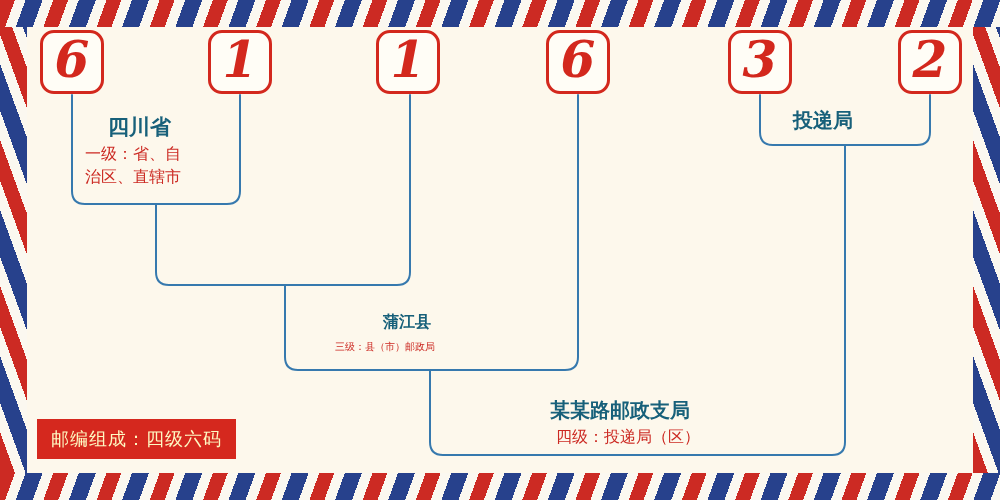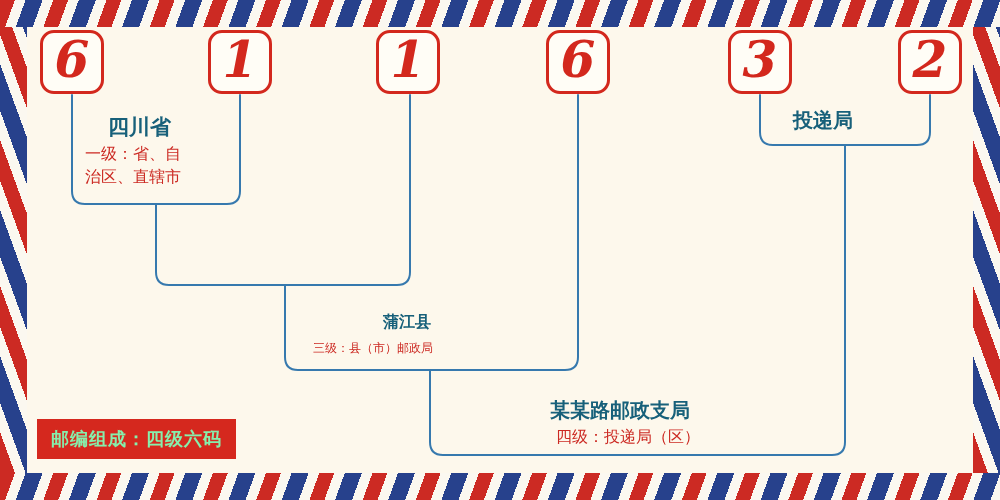--- a/index.html
+++ b/index.html
@@ -80,32 +80,32 @@
     font-weight: 700;
   }
   .desc {
     color: #cc2a23;
     font-weight: 400;
   }
   .lbl-province   { left: 108px; top: 113px; width: 100px; font-size: 21px; }
   .lbl-l1desc     { left: 85px;  top: 142px; width: 140px; font-size: 16px; line-height: 23px; }
   .lbl-l2desc     { left: 227px; top: 256px; width: 142px; font-size: 16px; }
   .lbl-county     { left: 383px; top: 312px; width: 100px; font-size: 16px; }
-  .lbl-l3desc     { left: 313px; top: 340px; width: 240px; font-size: 12px; }
+  .lbl-l3desc     { left: 335px; top: 340px; width: 240px; font-size: 10px; }
   .lbl-delivery   { left: 793px; top: 107px; width: 100px; font-size: 20px; }
   .lbl-branch     { left: 550px; top: 397px; width: 172px; font-size: 20px; }
   .lbl-l4desc     { left: 556px; top: 427px; width: 180px; font-size: 16px; }
 
   .badge {
     position: absolute;
     left: 37px; top: 419px;
     background: #d5281e;
-    color: #86efac;
+    color: #fef9c3;
     font-size: 18px;
-    font-weight: 700;
+    font-weight: 400;
     padding: 8px 14px;
     z-index: 2;
     letter-spacing: 1px;
   }
 </style>
 </head>
 <body>
 
 <div class="canvas">
 

